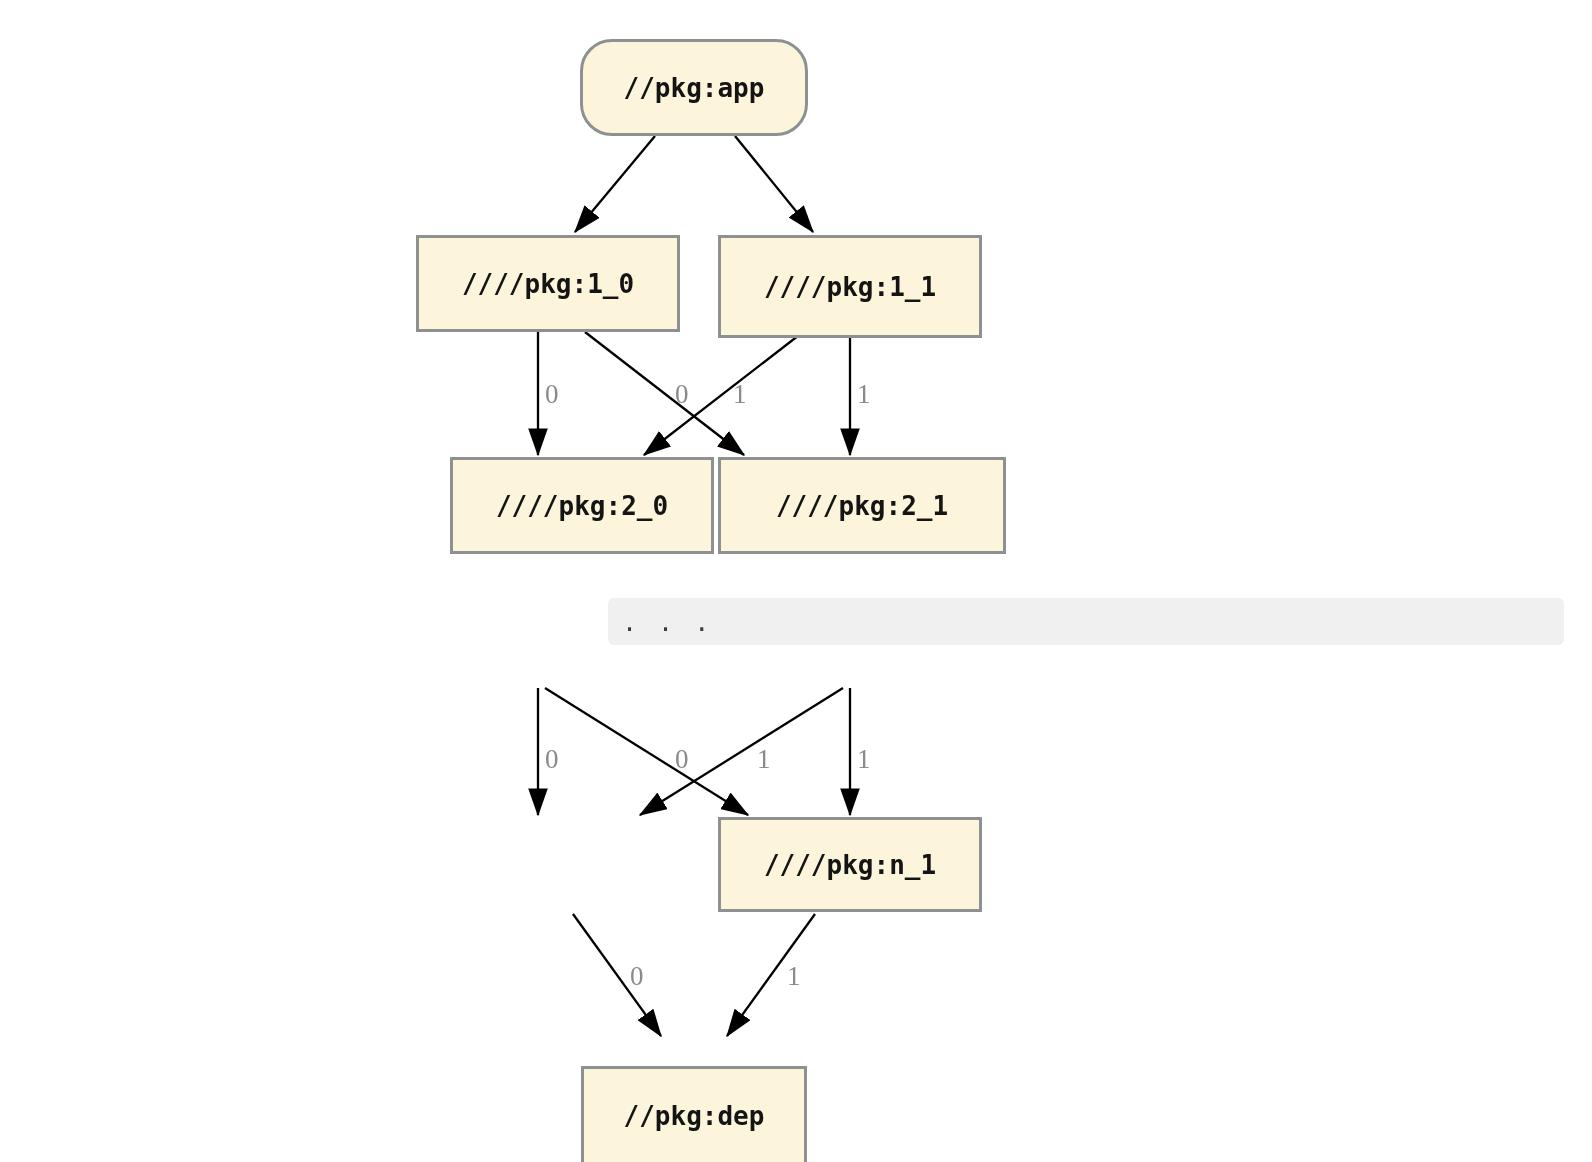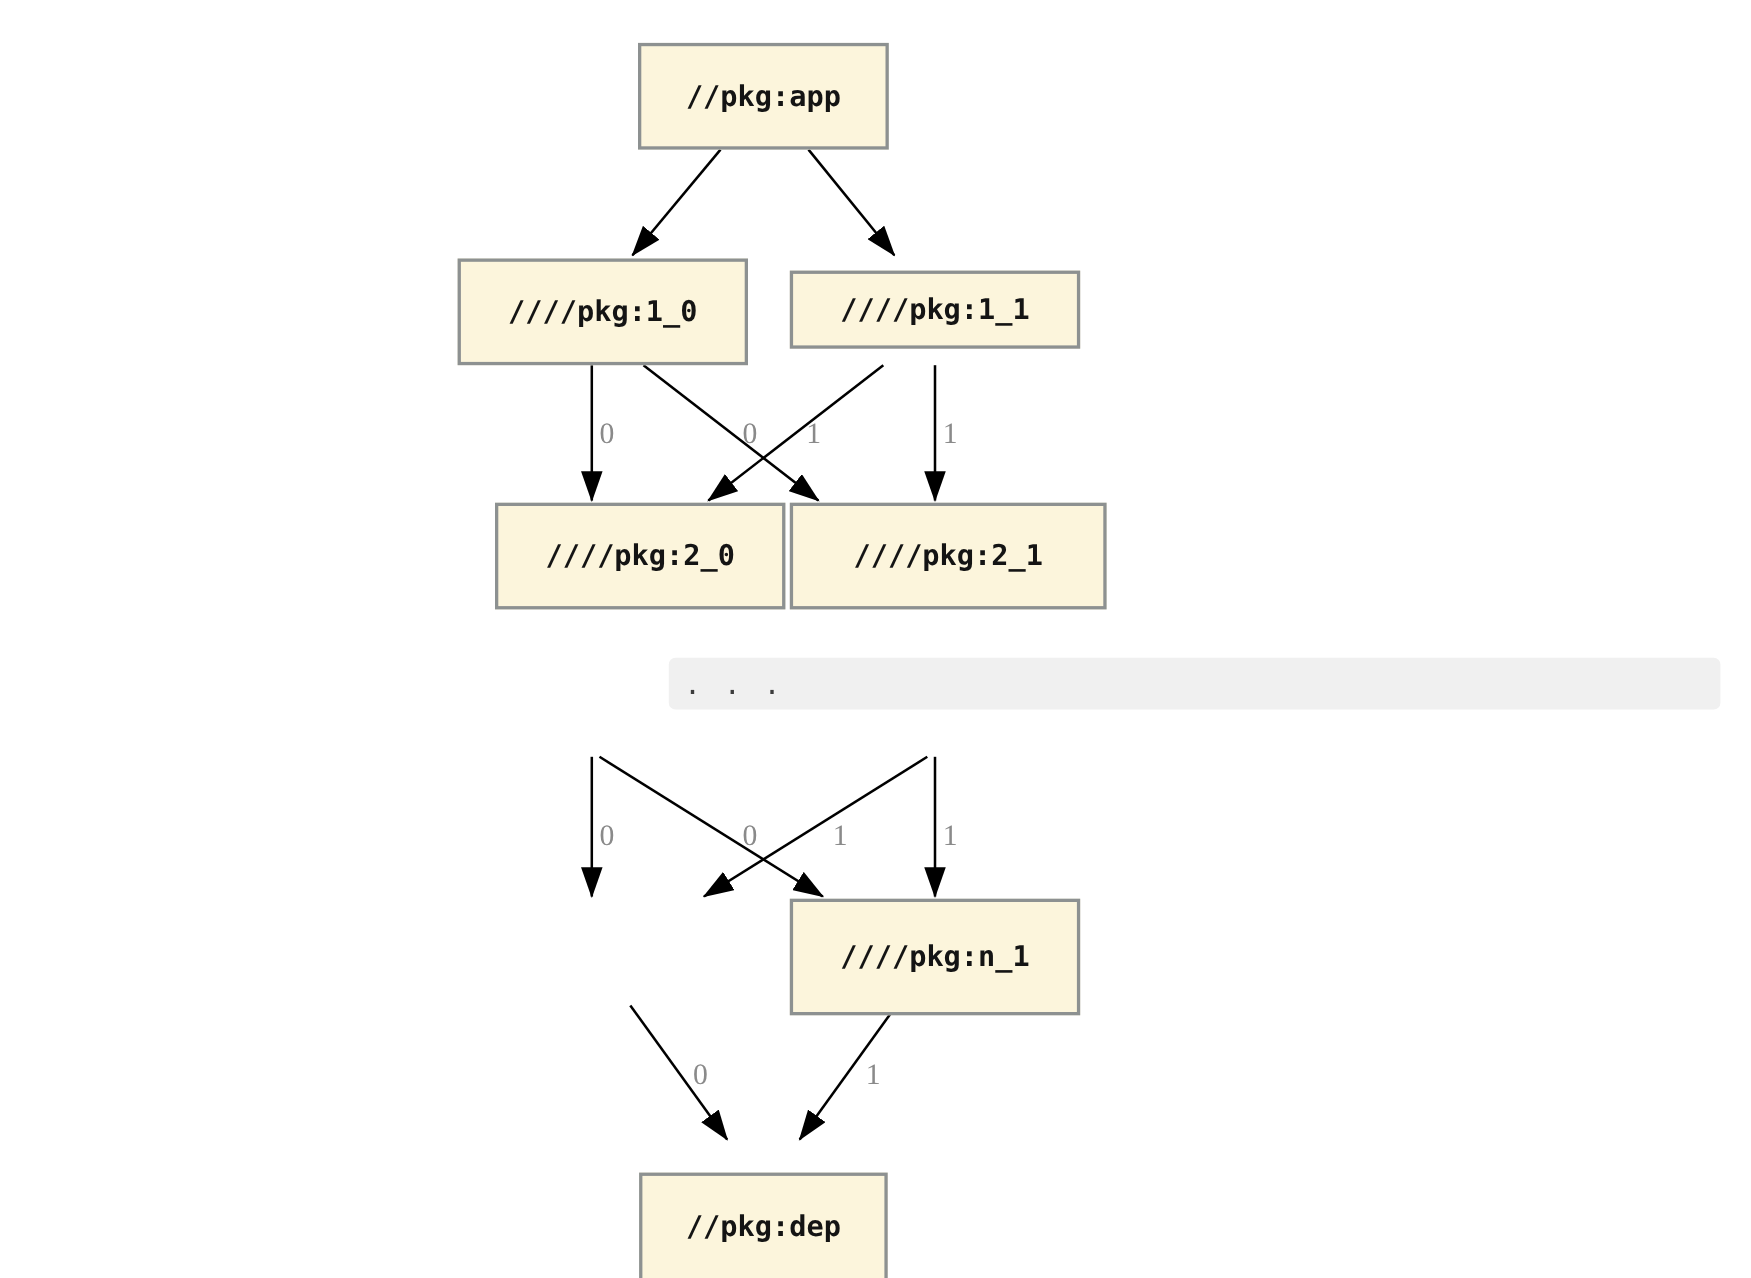--- a/index.html
+++ b/index.html
@@ -58,27 +58,27 @@
     margin: 0;
     padding: 0 0 0 14px;
     font-family: "DejaVu Sans Mono", monospace;
     font-size: 25px;
     letter-spacing: 3px;
     line-height: 49px;
     color: #3c3c3c;
     overflow: hidden;
   }
   
-  .node-app { left: 580px; top: 39px;  width: 228px; height: 97px; }
+  .node-app { left: 580px; top: 39px;  width: 228px; height: 97px; border-radius: 32px; }
   .node-1_0 { left: 416px; top: 235px; width: 264px; height: 97px; }
-  .node-1_1 { left: 718px; top: 246px; width: 264px; height: 71px; }
+  .node-1_1 { left: 718px; top: 235px; width: 264px; height: 103px; }
   .node-2_0 { left: 406px; top: 457px; width: 264px; height: 97px; margin-left: 44px; }
   .node-2_1 { left: 718px; top: 457px; width: 288px; height: 97px; }
   .node-n_0 { left: 406px; top: 817px; width: 264px; height: 97px; }
-  .node-n_1 { left: 718px; top: 817px; width: 264px; height: 106px; }
+  .node-n_1 { left: 718px; top: 817px; width: 264px; height: 95px; }
   .node-dep { left: 581px; top: 1066px; width: 226px; height: 99px; }
 </style>
 </head>
 <body>
 
 <div class="canvas">
 
   <svg class="edges-layer" viewBox="0 0 1592 1162" xmlns="http://www.w3.org/2000/svg">
     <defs>
       <marker id="arrow" viewBox="0 0 10 7" refX="9.5" refY="3.5" markerWidth="28" markerHeight="19.6" orient="auto" markerUnits="userSpaceOnUse">

